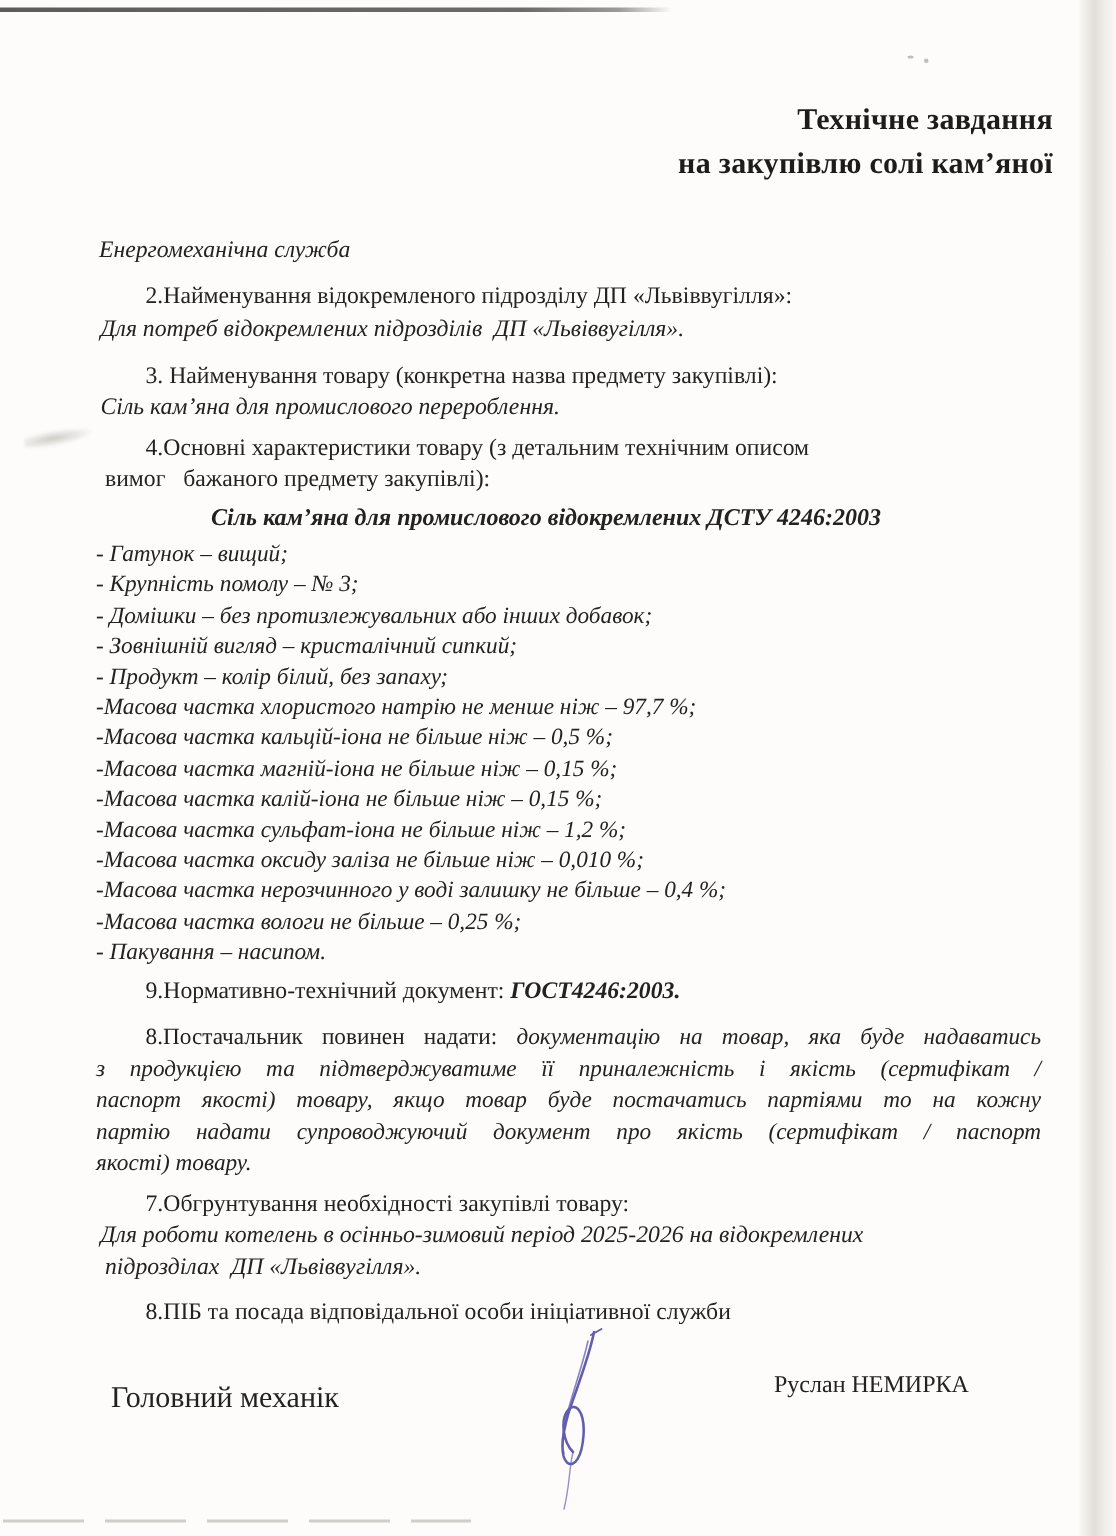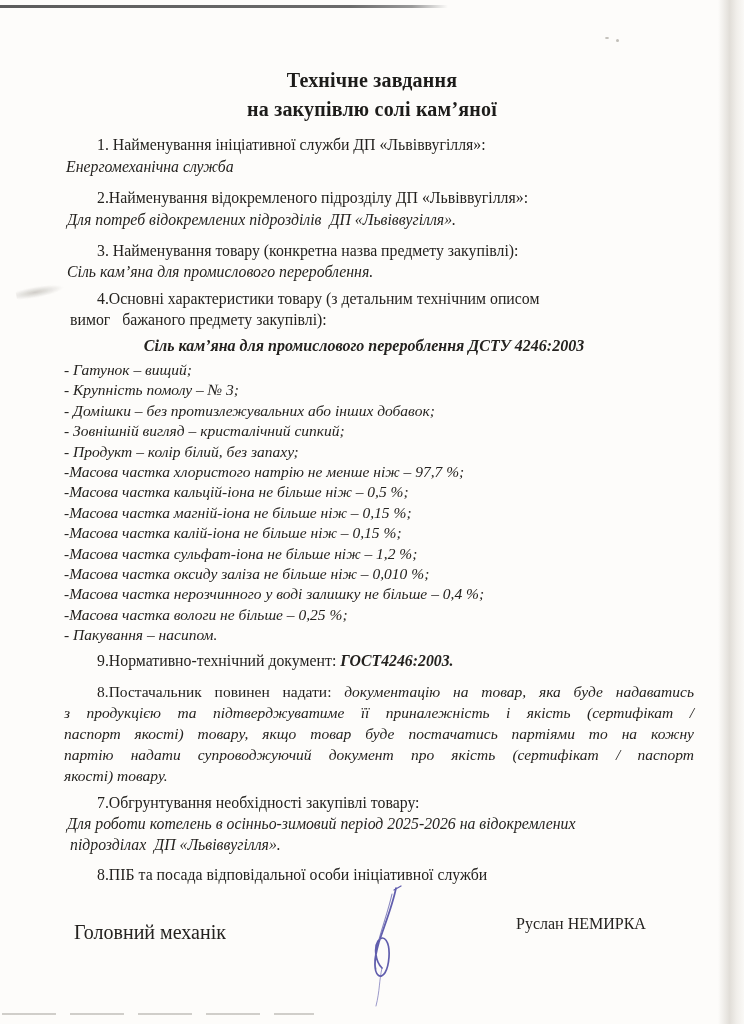--- a/index.html
+++ b/index.html
@@ -35,21 +35,21 @@
   .speck1{top:37px;left:605px;width:4px;height:2px;}
   .speck2{top:39px;left:616px;width:3px;height:3px;}
   .smudge{
     top:286px;left:16px;width:48px;height:11px;
     background:radial-gradient(ellipse at 40% 50%,rgba(130,125,115,0.38),rgba(130,125,115,0) 70%);
     transform:rotate(-10deg);filter:blur(0.6px);
   }
   
   .title{
     top:66px;left:42px;width:660px;
-    text-align:center;font-weight:bold;font-size:20px;line-height:29px;
+    text-align:right;font-weight:bold;font-size:20px;line-height:29px;
     letter-spacing:0.2px;color:#1d1c1a;
   }
   .line{left:64px;width:640px;font-size:15.8px;white-space:nowrap;}
   .indent{padding-left:33px;}
   .italic{font-style:italic;}
   .pre{white-space:pre;}
   .spec-heading{
     top:337px;left:64px;width:600px;text-align:center;
     font-weight:bold;font-style:italic;font-size:16px;white-space:nowrap;
   }
@@ -76,33 +76,32 @@
   <div class="abs bottom-dash"></div>
   <div class="abs speck speck1"></div>
   <div class="abs speck speck2"></div>
   <div class="abs smudge"></div>
 
   <div class="abs title">
     <div>Технічне завдання</div>
     <div>на закупівлю солі кам’яної</div>
   </div>
 
-  <div class="abs line indent" style="top:136px">1. Найменування ініціативної служби ДП «Львіввугілля»:</div>
   <div class="abs line italic" style="top:158px;left:66px">Енергомеханічна служба</div>
 
   <div class="abs line indent" style="top:189px">2.Найменування відокремленого підрозділу ДП «Львіввугілля»:</div>
   <div class="abs line italic pre" style="top:211px;left:67px">Для потреб відокремлених підрозділів  ДП «Львіввугілля».</div>
 
   <div class="abs line indent" style="top:242px">3. Найменування товару (конкретна назва предмету закупівлі):</div>
   <div class="abs line italic" style="top:263px;left:67px">Сіль кам’яна для промислового перероблення.</div>
 
   <div class="abs line indent" style="top:290px">4.Основні характеристики товару (з детальним технічним описом</div>
   <div class="abs line pre" style="top:311px;left:70px">вимог   бажаного предмету закупівлі):</div>
 
-  <div class="abs spec-heading">Сіль кам’яна для промислового перероблення ДСТУ 4246:2003</div>
+  <div class="abs spec-heading">Сіль кам’яна для промислового відокремлених ДСТУ 4246:2003</div>
 
   <div class="abs spec-list">
     <div>- Гатунок – вищий;</div>
     <div>- Крупність помолу – № 3;</div>
     <div>- Домішки – без протизлежувальних або інших добавок;</div>
     <div>- Зовнішній вигляд – кристалічний сипкий;</div>
     <div>- Продукт – колір білий, без запаху;</div>
     <div>-Масова частка хлористого натрію не менше ніж – 97,7 %;</div>
     <div>-Масова частка кальцій-іона не більше ніж – 0,5 %;</div>
     <div>-Масова частка магній-іона не більше ніж – 0,15 %;</div>

